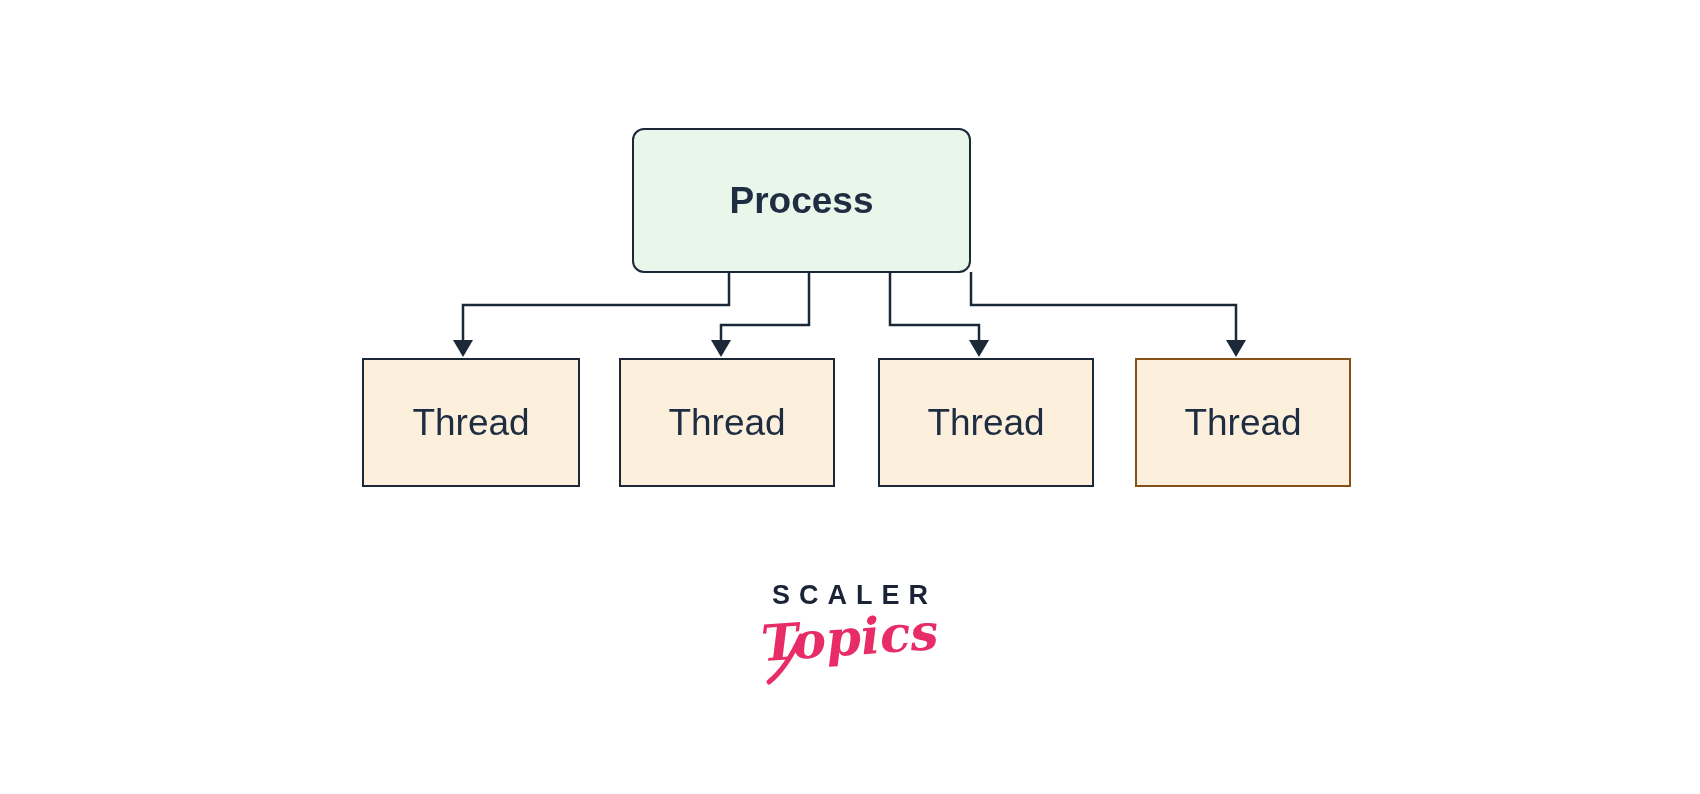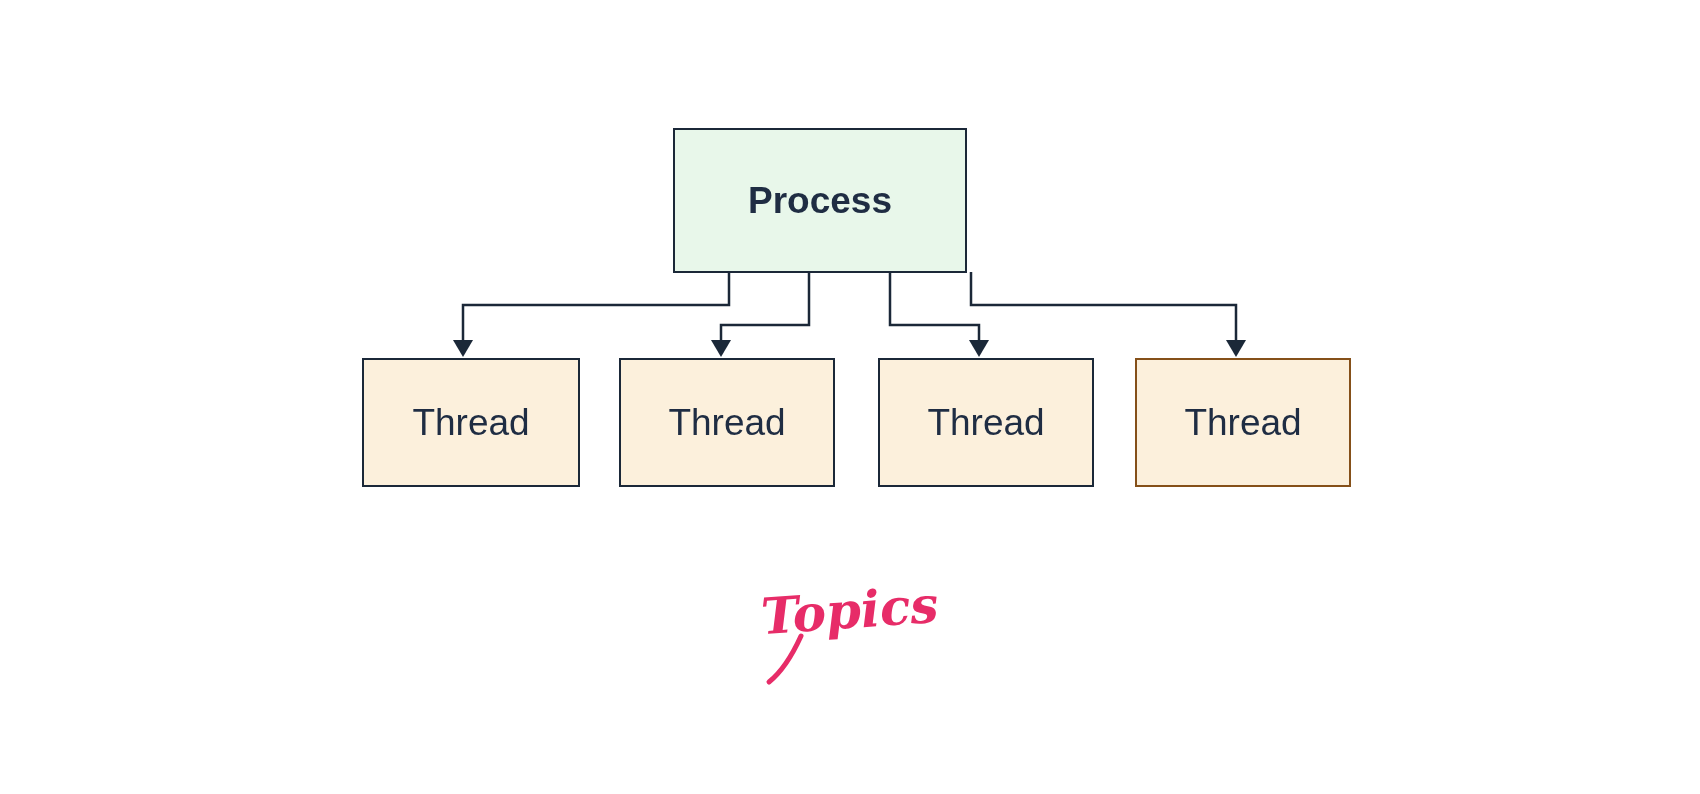--- a/index.html
+++ b/index.html
@@ -28,24 +28,25 @@
     position: absolute;
     box-sizing: border-box;
     display: flex;
     align-items: center;
     justify-content: center;
     border: 2.5px solid var(--line);
     color: var(--text);
     font-size: 37px;
   }
   .process-node {
-    left: 673px; top: 128px;
-    width: 294px; height: 145px;
+    left: 632px; top: 128px;
+    width: 339px; height: 145px;
     background: var(--process-fill);
     font-weight: 700;
+    border-radius: 12px;
   }
   .thread-node {
     top: 358px;
     height: 129px;
     background: var(--thread-fill);
     font-weight: 400;
     margin-left: 7px;
   }
   .thread-1 { left: 355px;  width: 218px; }
   .thread-2 { left: 612px;  width: 216px; }
@@ -135,19 +136,20 @@
     <span>Thread</span>
   </div>
   <div class="node thread-node thread-3">
     <span>Thread</span>
   </div>
   <div class="node thread-node thread-4">
     <span>Thread</span>
   </div>
 
   <div class="logo">
+    <div class="logo-primary">SCALER</div>
     <div class="logo-secondary">Topics</div>
     <svg class="logo-swash" width="60" height="60" viewBox="0 0 60 60" xmlns="http://www.w3.org/2000/svg">
       <path d="M 46,6 C 36,28 24,44 14,52"></path>
     </svg>
   </div>
 
 </div>
 
 </body></html>

